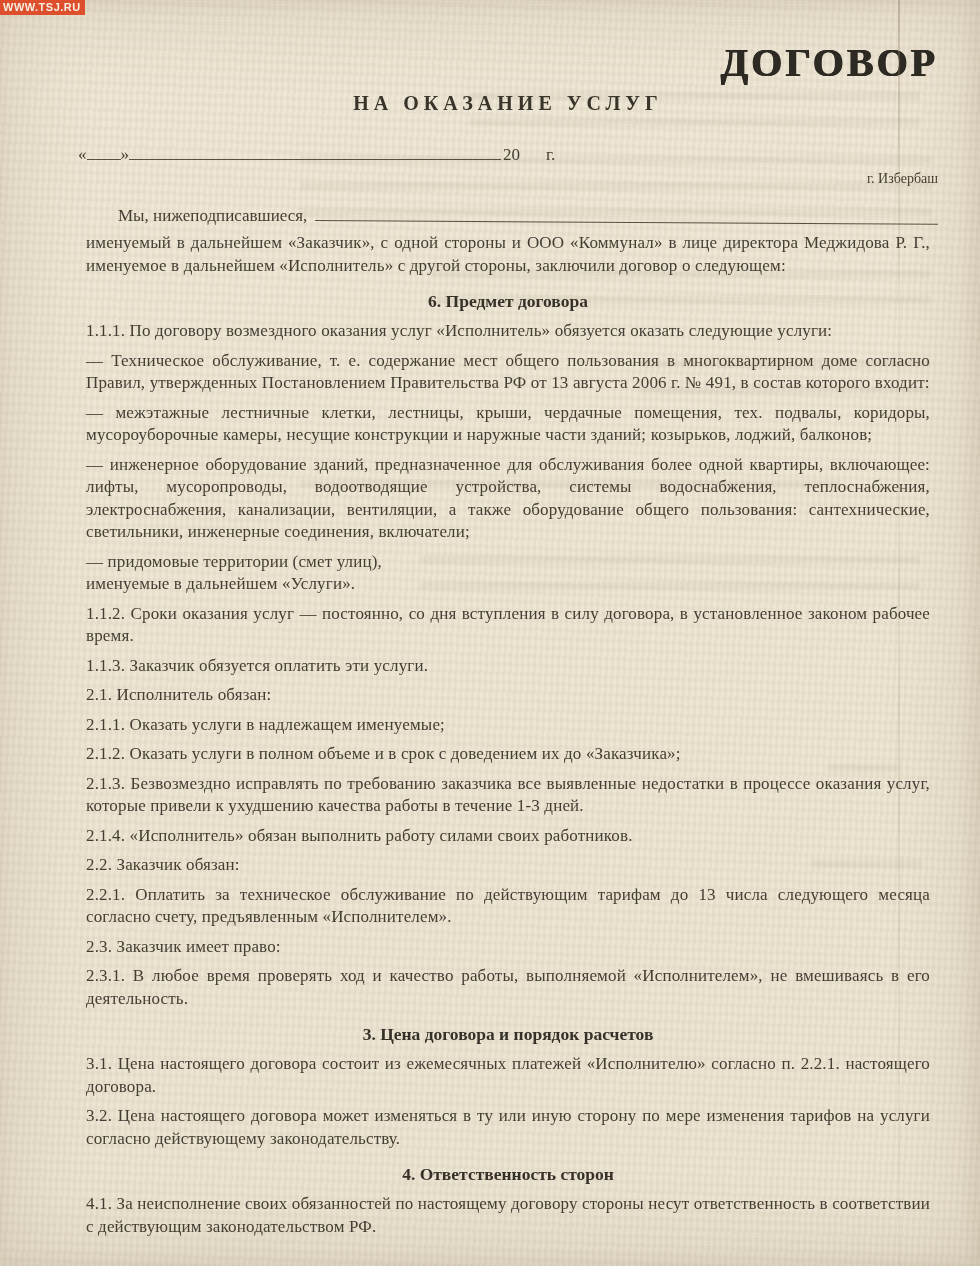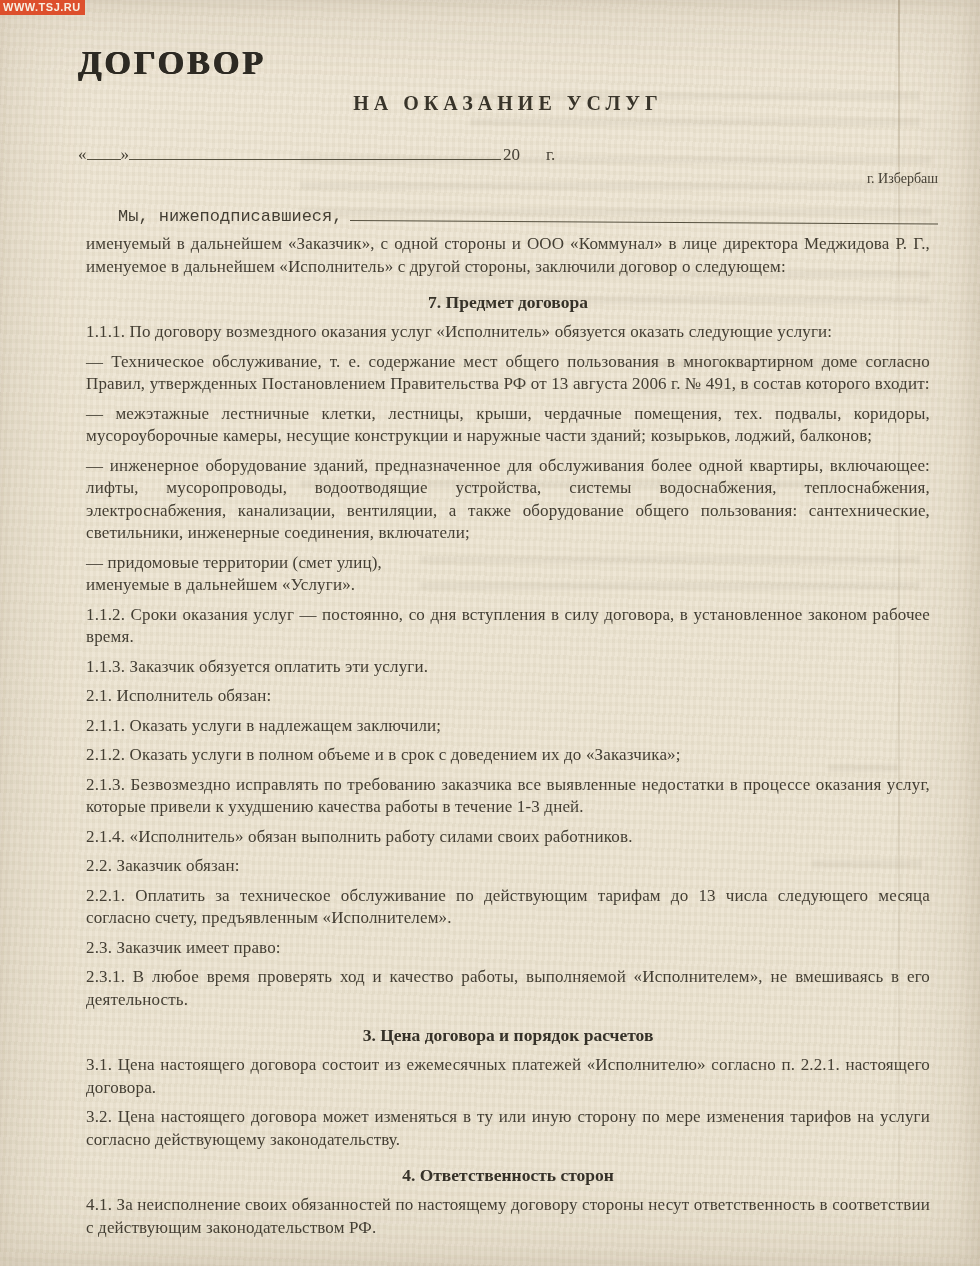--- a/index.html
+++ b/index.html
@@ -38,22 +38,22 @@
   }
   .ghost {
     position: absolute;
     background: repeating-linear-gradient(180deg,
       transparent 0 7px, rgba(95,84,60,0.55) 9px 15px, transparent 17px 26px);
     opacity: 0.10; filter: blur(1.2px); transform: scaleX(-1);
     pointer-events: none;
   }
   
   .doc-title {
-    text-align: left;
-    font-size: 34px; line-height: 38px; font-weight: 700;
+    text-align: right;
+    font-size: 40px; line-height: 38px; font-weight: 700;
     letter-spacing: 3px; color: #2d2a23;
     text-shadow: 0.7px 0 0 #2d2a23, -0.3px 0 0 #2d2a23;
   }
   .doc-subtitle {
     text-align: center;
     font-size: 20px; line-height: 24px; letter-spacing: 5px;
     margin-top: 9px; color: #38342a; font-weight: bold;
   }
   .date-row {
     margin-top: 28px;
@@ -61,21 +61,21 @@
     font-size: 17px; line-height: 22px;
   }
   .u { display: inline-block; border-bottom: 1.2px solid #55503f; height: 16px; }
   .u-q { width: 34px; }
   .u-long { width: 372px; }
   .year { margin-left: 2px; }
   .year-suffix { margin-left: 26px; }
   .city-row { text-align: right; font-size: 14px; line-height: 22px; margin-top: 2px; }
   .we-row {
     margin-top: 14px; display: flex; align-items: baseline;
-    font-size: 17px; line-height: 24px; font-family: Liberation Mono, monospace;
+    font-size: 17px; line-height: 24px;
   }
   .we-label { padding-left: 40px; white-space: nowrap; }
   .u-grow { flex: 1 1 auto; margin-left: 8px; transform: rotate(0.35deg); transform-origin: left bottom; }
   
   .clause, .preamble {
     font-size: 17px; line-height: 22.5px;
     text-align: justify; white-space: pre-line;
     margin: 7px 8px;
     letter-spacing: 0.15px;
   }
@@ -117,32 +117,32 @@
       <span class="year-suffix">г.</span>
   </div>
   <div class="city-row">г. Избербаш</div>
 
   <div class="we-row">
     <span class="we-label">Мы, нижеподписавшиеся,</span>
       <span class="u u-grow"></span>
   </div>
   <div class="preamble">именуемый в дальнейшем «Заказчик», с одной стороны и ООО «Коммунал» в лице директора Меджидова Р. Г., именуемое в дальнейшем «Исполнитель» с другой стороны, заключили договор о следующем:</div>
 
-  <div class="sec-heading">7. Предмет договора</div>
+  <div class="sec-heading">6. Предмет договора</div>
   <div class="clause">1.1.1. По договору возмездного оказания услуг «Исполнитель» обязуется оказать следующие услуги:</div>
   <div class="clause">— Техническое обслуживание, т. е. содержание мест общего пользования в многоквартирном доме согласно Правил, утвержденных Постановлением Правительства РФ от 13 августа 2006 г. № 491, в состав которого входит:</div>
   <div class="clause">— межэтажные лестничные клетки, лестницы, крыши, чердачные помещения, тех. подвалы, коридоры, мусороуборочные камеры, несущие конструкции и наружные части зданий; козырьков, лоджий, балконов;</div>
   <div class="clause">— инженерное оборудование зданий, предназначенное для обслуживания более одной квартиры, включающее: лифты, мусоропроводы, водоотводящие устройства, системы водоснабжения, теплоснабжения, электроснабжения, канализации, вентиляции, а также оборудование общего пользования: сантехнические, светильники, инженерные соединения, включатели;</div>
   <div class="clause">— придомовые территории (смет улиц),
 именуемые в дальнейшем «Услуги».</div>
   <div class="clause">1.1.2. Сроки оказания услуг — постоянно, со дня вступления в силу договора, в установленное законом рабочее время.</div>
   <div class="clause">1.1.3. Заказчик обязуется оплатить эти услуги.</div>
 
   <div class="clause">2.1. Исполнитель обязан:</div>
-  <div class="clause">2.1.1. Оказать услуги в надлежащем заключили;</div>
+  <div class="clause">2.1.1. Оказать услуги в надлежащем именуемые;</div>
   <div class="clause">2.1.2. Оказать услуги в полном объеме и в срок с доведением их до «Заказчика»;</div>
   <div class="clause">2.1.3. Безвозмездно исправлять по требованию заказчика все выявленные недостатки в процессе оказания услуг, которые привели к ухудшению качества работы в течение 1-3 дней.</div>
   <div class="clause">2.1.4. «Исполнитель» обязан выполнить работу силами своих работников.</div>
   <div class="clause">2.2. Заказчик обязан:</div>
   <div class="clause">2.2.1. Оплатить за техническое обслуживание по действующим тарифам до 13 числа следующего месяца согласно счету, предъявленным «Исполнителем».</div>
   <div class="clause">2.3. Заказчик имеет право:</div>
   <div class="clause">2.3.1. В любое время проверять ход и качество работы, выполняемой «Исполнителем», не вмешиваясь в его деятельность.</div>
 
   <div class="sec-heading">3. Цена договора и порядок расчетов</div>
   <div class="clause">3.1. Цена настоящего договора состоит из ежемесячных платежей «Исполнителю» согласно п. 2.2.1. настоящего договора.</div>

